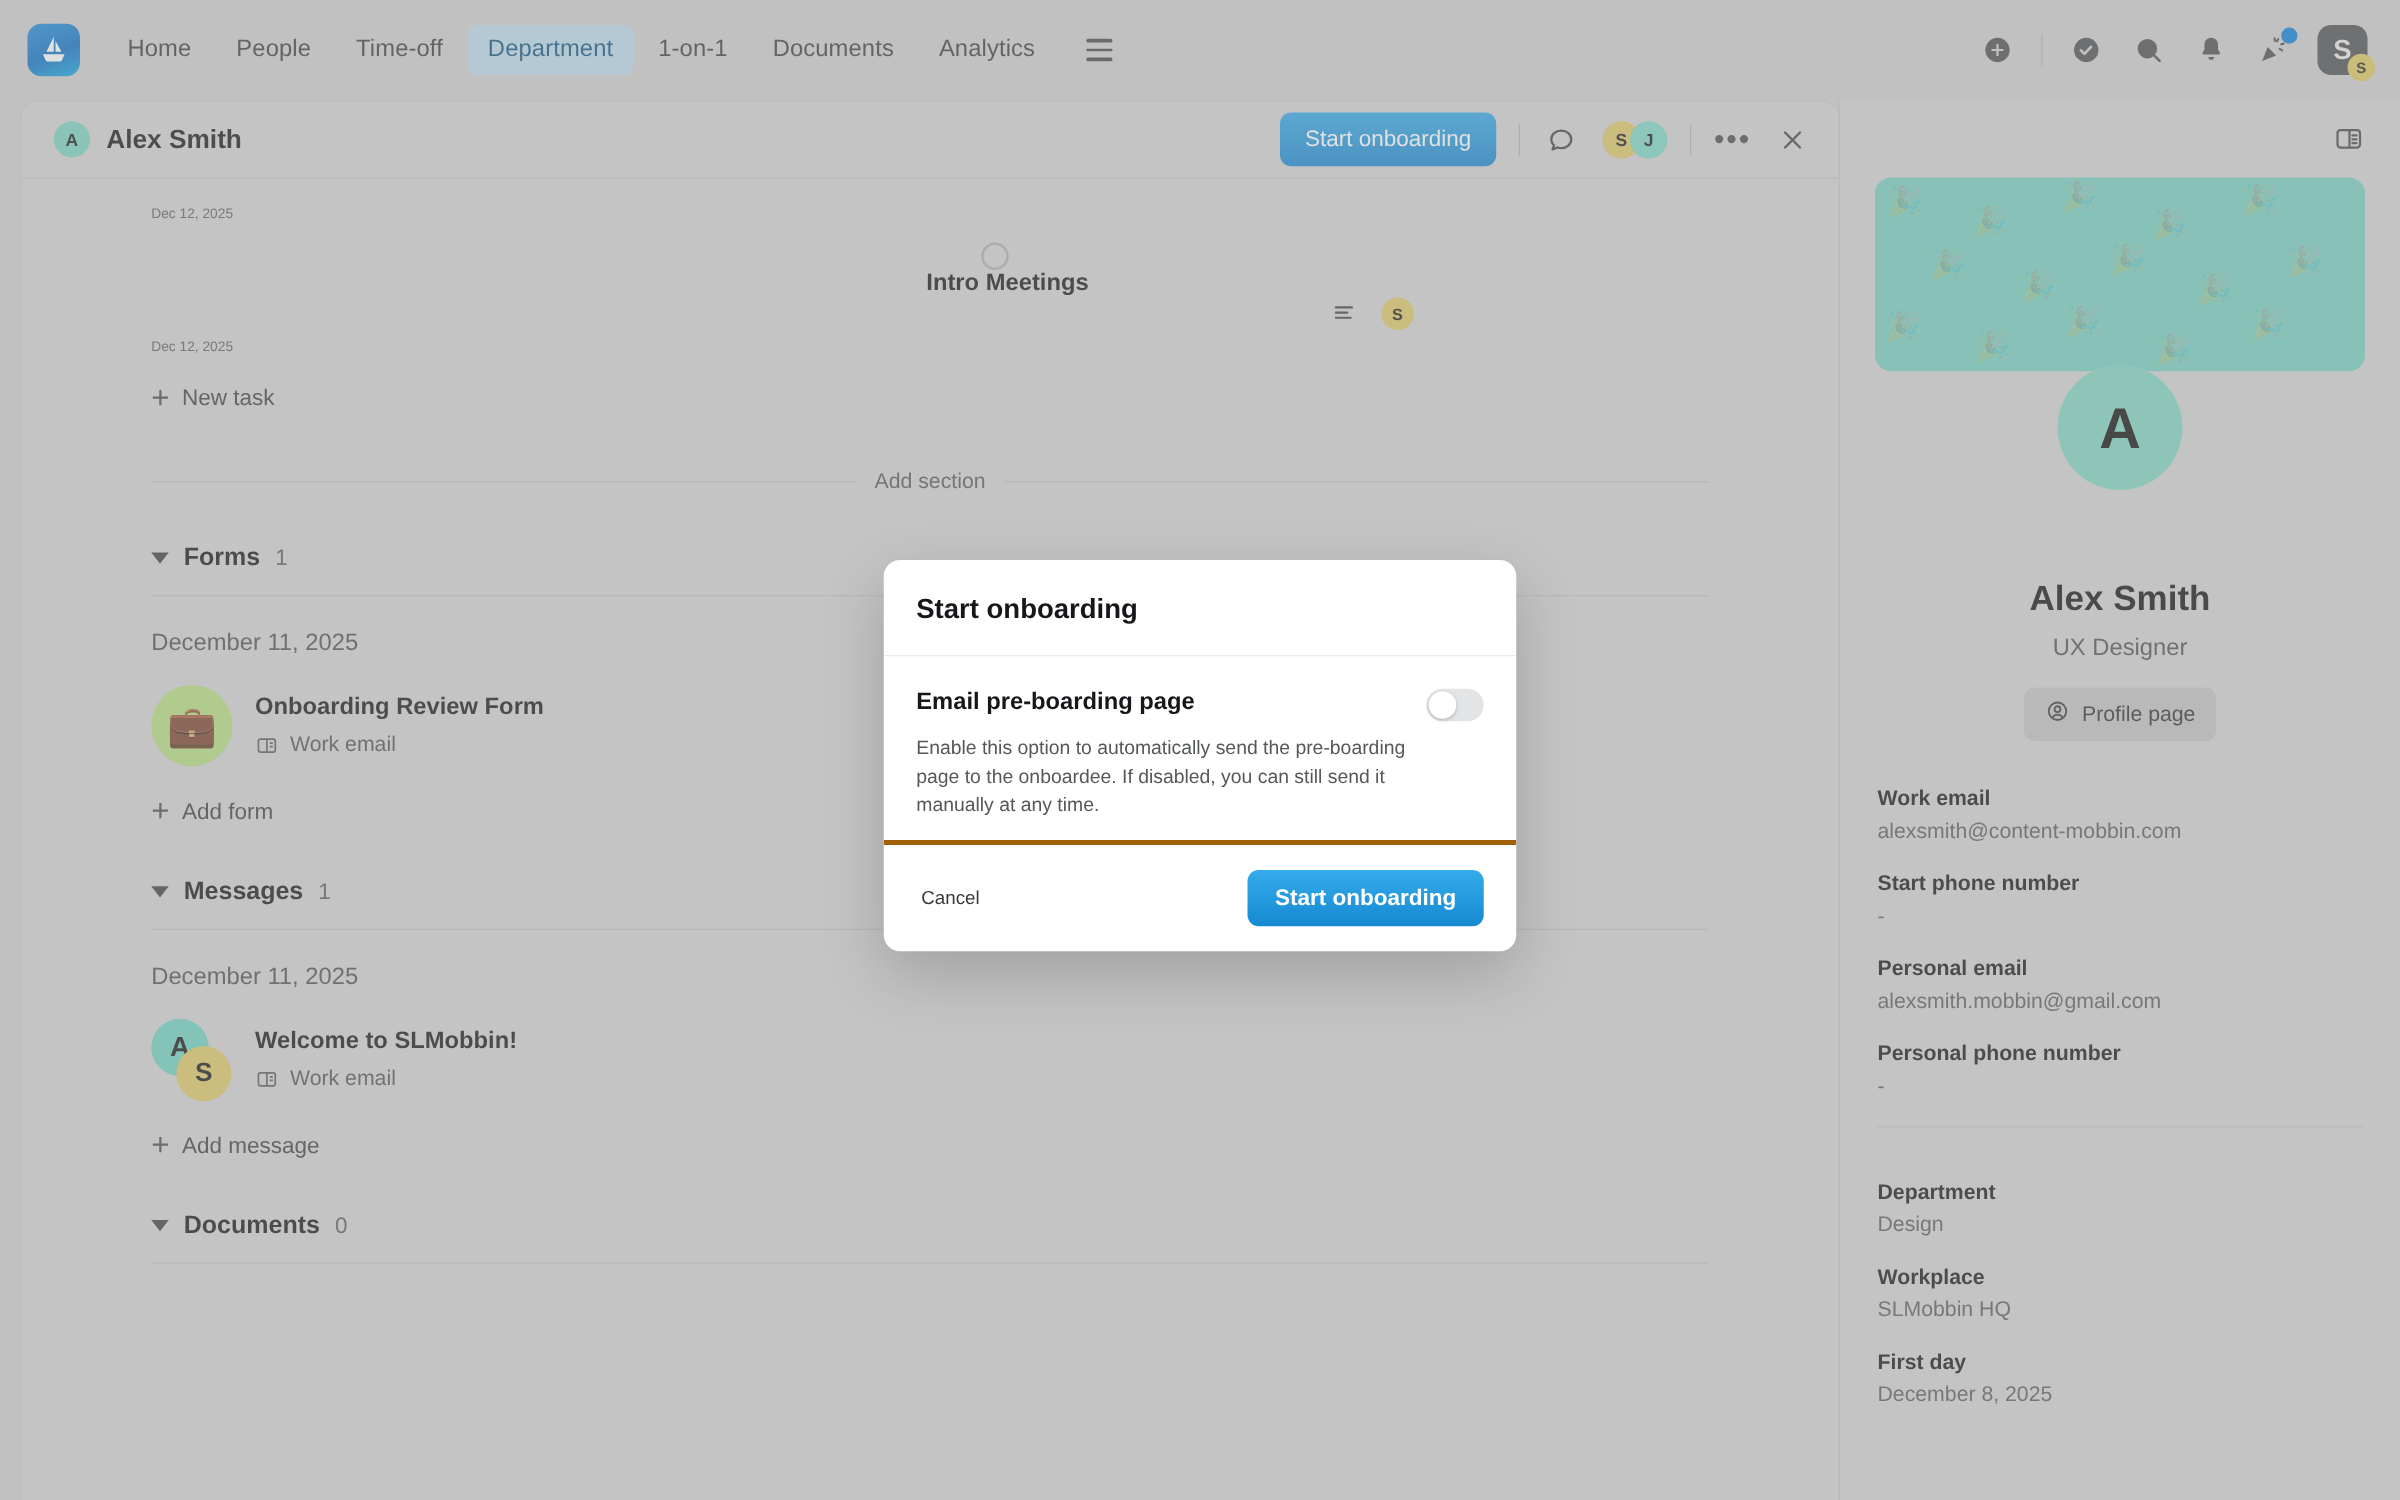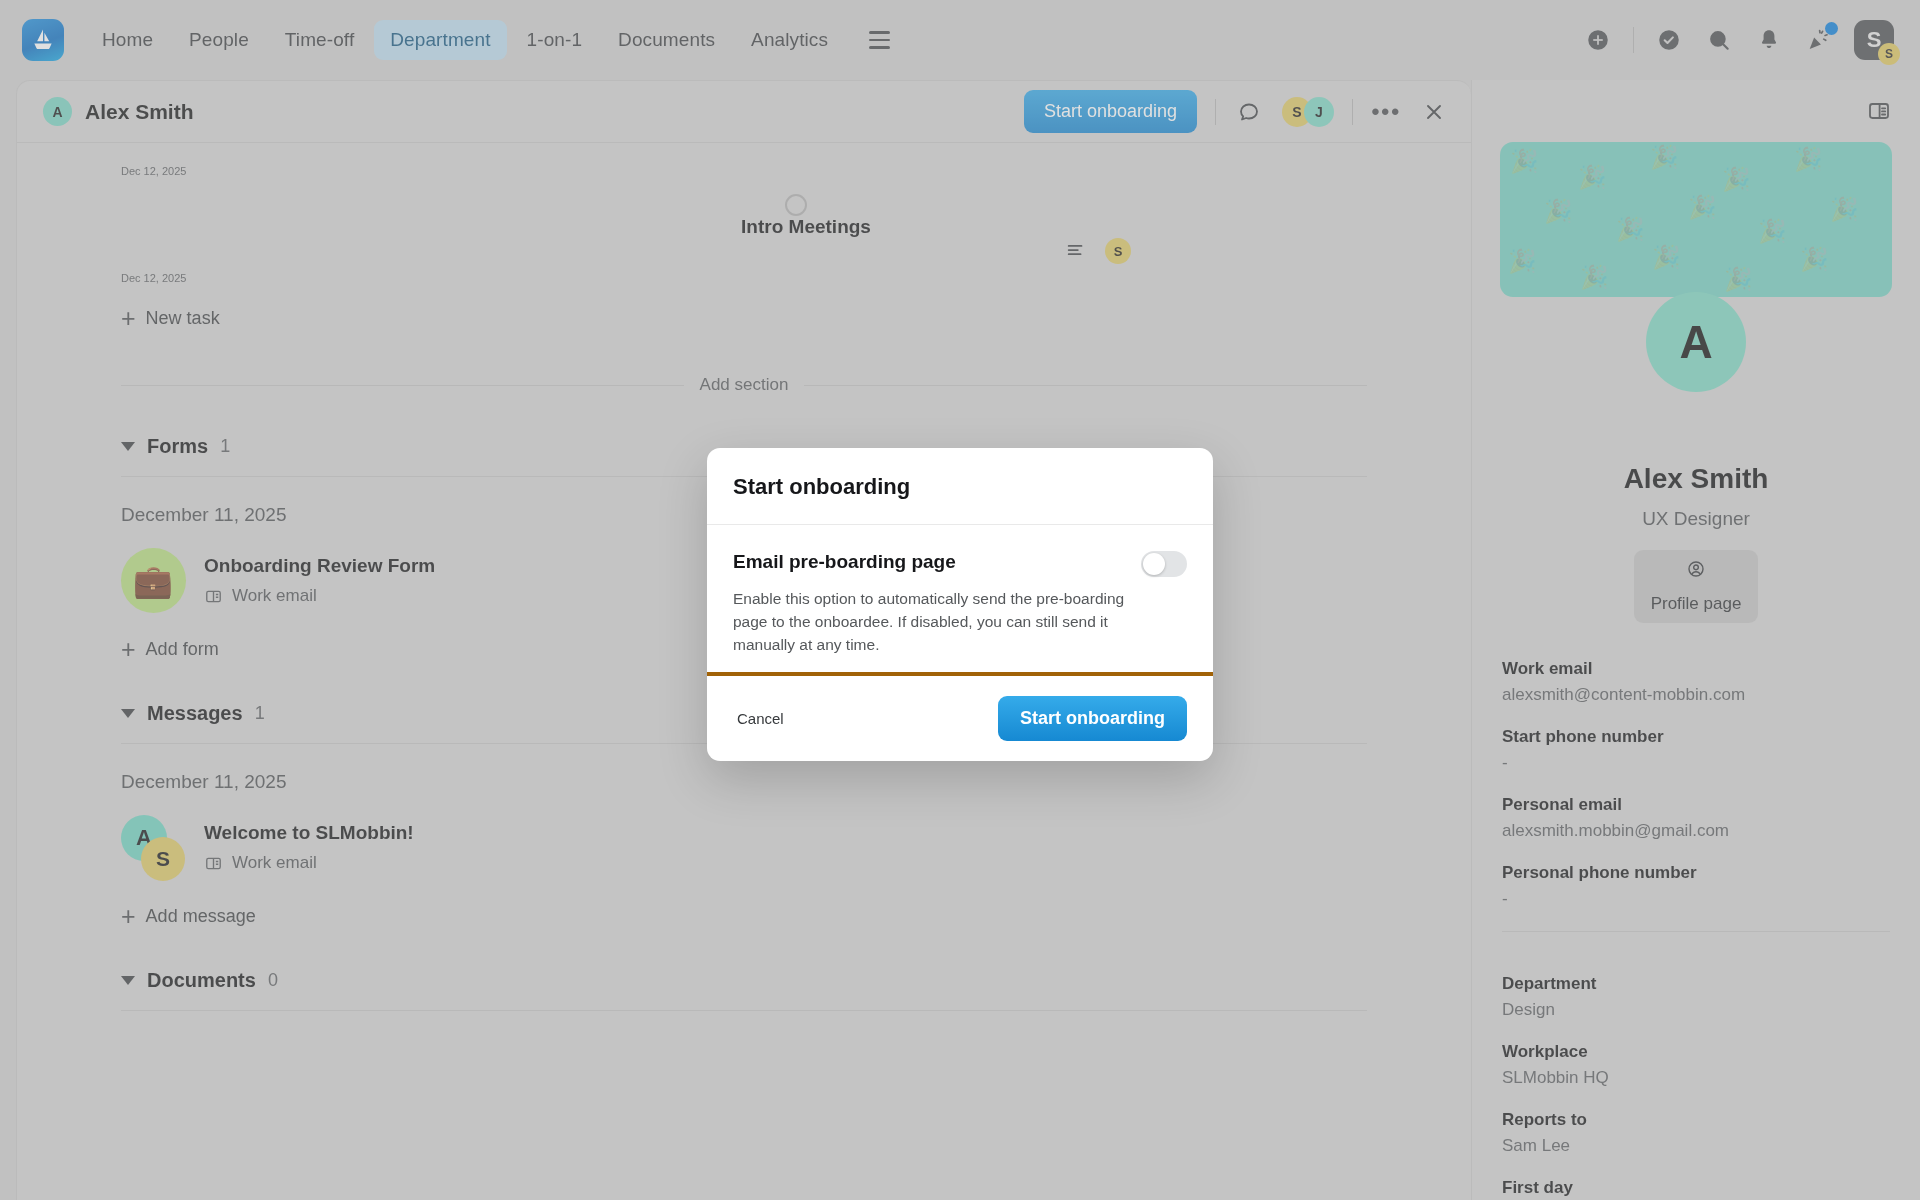--- a/index.html
+++ b/index.html
@@ -146,21 +146,21 @@
   .profile-av {
     position: absolute; left: 50%; transform: translateX(-50%); top: 212px;
     width: 100px; height: 100px; border-radius: 50%; background: #7ed7c2;
     display: flex; align-items: center; justify-content: center;
     font-size: 46px; font-weight: bold; color: #121212;
   }
   .sb-name { text-align: center; margin-top: 166px; font-size: 28px; font-weight: bold; color: #141516; }
   .sb-role { text-align: center; margin-top: 13px; font-size: 19px; color: #4f5255; }
   .profile-pill {
     margin: 20px auto 0 auto; width: fit-content; background: #c3c3c3; border-radius: 9px;
-    padding: 9px 17px; display: flex; align-items: center; gap: 10px; font-size: 17px; color: #2e3134; flex-direction: column;
+    padding: 9px 17px; display: flex; align-items: center; gap: 10px; font-size: 17px; color: #2e3134;
   }
   .profile-pill svg { width: 20px; height: 20px; }
   .fields { margin: 36px 30px 0 30px; }
   .field { margin-bottom: 22px; }
   .field .k { font-size: 17px; font-weight: bold; color: #17181a; }
   .field .v { font-size: 17px; color: #5a5d60; margin-top: 6px; }
   .sb-hr { height: 1px; background: #c2c2c2; margin: 12px 30px 0 30px; }
 
   
   .modal {
@@ -444,24 +444,20 @@
     <div class="fields" style="margin-top:42px">
       <div class="field">
         <div class="k">Department</div>
         <div class="v">Design</div>
       </div>
       <div class="field">
         <div class="k">Workplace</div>
         <div class="v">SLMobbin HQ</div>
       </div>
       <div class="field">
-        <div class="k">Reports to</div>
-        <div class="v">Sam Lee</div>
-      </div>
-      <div class="field">
         <div class="k">First day</div>
         <div class="v">December 8, 2025</div>
       </div>
     </div>
   </div>
 
   <div class="scrim"></div>
 
   <div class="modal">
     <div class="modal-head">

